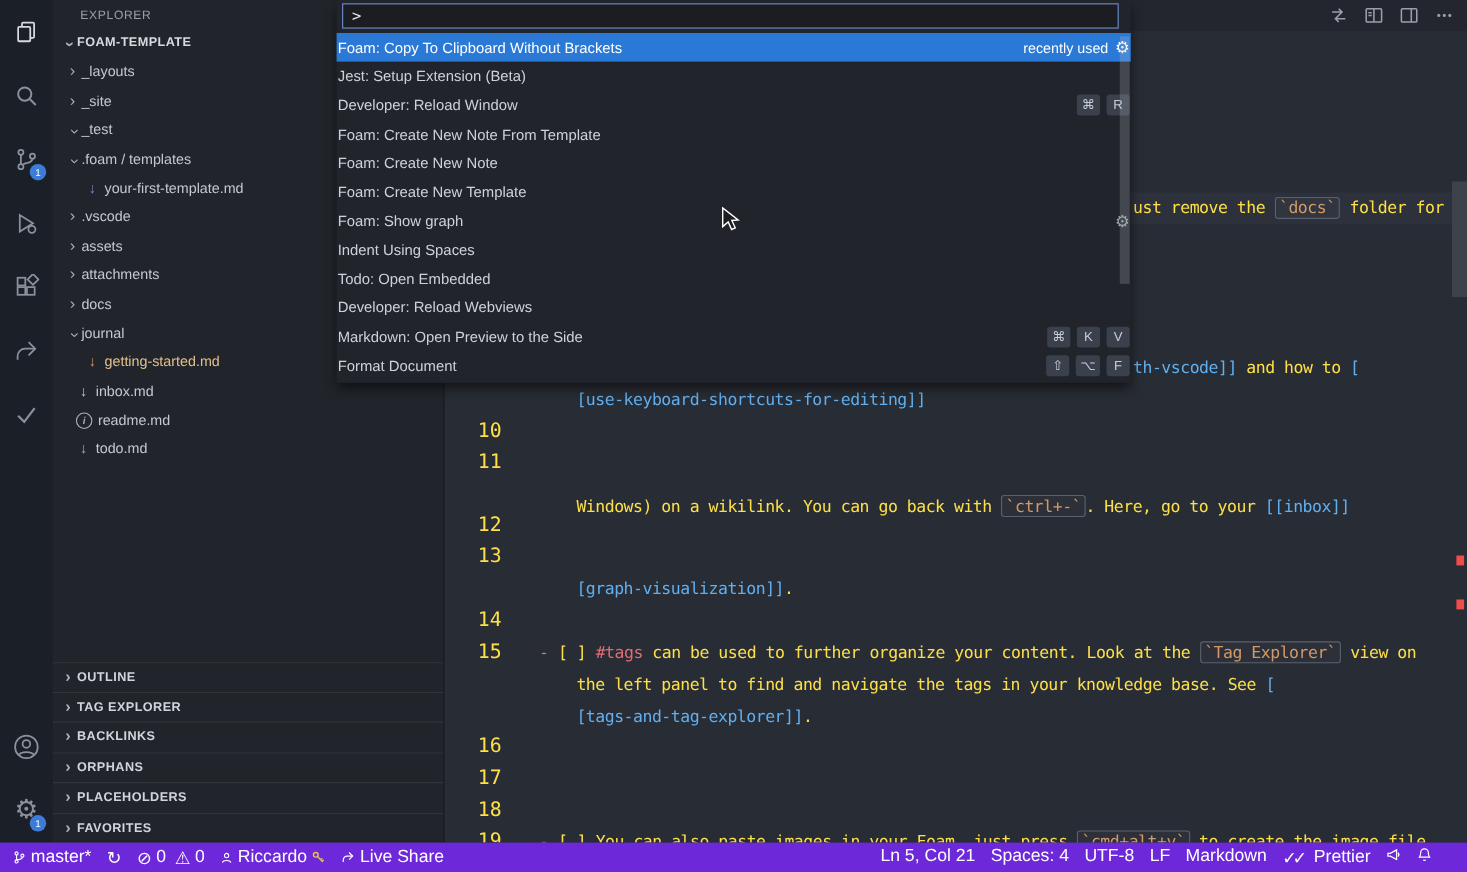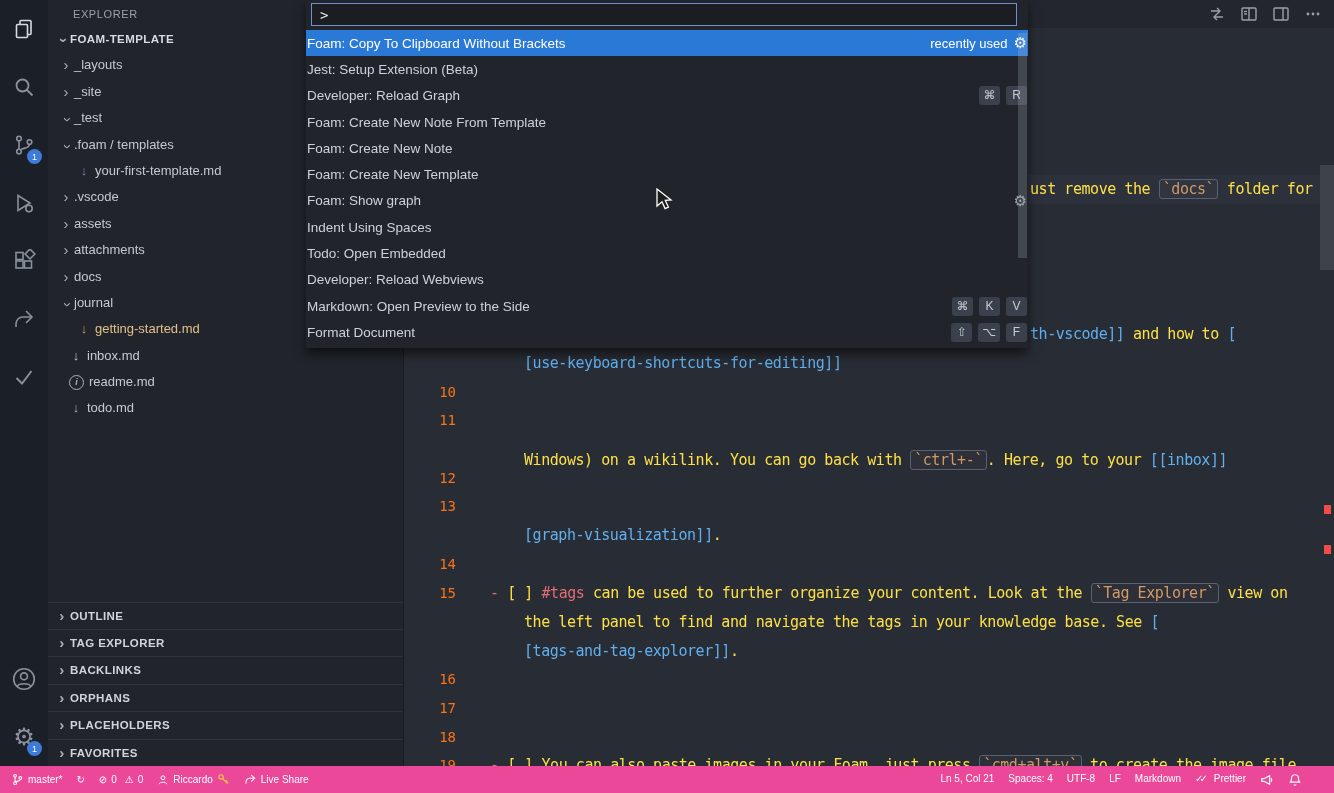--- a/index.html
+++ b/index.html
@@ -29,42 +29,42 @@
   .info-circle{display:inline-flex;width:13px;height:13px;border:1px solid #aab0bb;border-radius:50%;font-size:9px;align-items:center;justify-content:center;color:#aab0bb;margin:0 5px 0 1px;font-style:italic;font-weight:bold;}
   .flabel.modified{color:#e2c08d;}
   #side-sections{position:absolute;bottom:0;left:0;width:100%;}
   .sec-row{height:26.4px;line-height:26.4px;border-top:1px solid rgba(255,255,255,.07);display:flex;align-items:center;padding-left:6px;font-size:11.5px;font-weight:bold;letter-spacing:.4px;color:#d0d4dc;cursor:pointer;}
   
   #editor{left:403px;top:0;width:931px;height:766px;background:#282c34;overflow:hidden;}
   #editor-top{position:absolute;left:0;top:0;width:100%;height:28px;background:#23262e;}
   #editor-actions{position:absolute;right:10px;top:3px;display:flex;gap:10px;color:#9aa0ab;align-items:center;}
   .ed-icon{width:22px;height:22px;display:flex;align-items:center;justify-content:center;cursor:pointer;}
   #cur-line{position:absolute;left:0;right:14px;top:175px;height:29px;background:#2c313c;}
-  .gnum{position:absolute;left:0;width:53px;text-align:right;color:#f97316;font-family:"DejaVu Sans Mono",monospace;font-size:14px;height:24px;line-height:24px;}
+  .gnum{position:absolute;left:0;width:53px;text-align:right;color:#fde047;font-family:"DejaVu Sans Mono",monospace;font-size:18px;height:24px;line-height:24px;}
   .eline{position:absolute;height:24px;line-height:24px;white-space:pre;font-family:"DejaVu Sans Mono",monospace;font-size:15px;letter-spacing:-0.45px;}
   .seg-text{color:#fde047;}
   .seg-link{color:#61afef;}
   .seg-dash{color:#e06c75;}
   .seg-tag{color:#e06c75;}
   .seg-code{color:#d19a66;border:1px solid #5a616e;border-radius:3px;padding:0 3px;background:rgba(255,255,255,.025);}
   #ed-scrollbar{position:absolute;right:0;top:165px;width:14px;height:105px;background:rgba(121,126,136,.28);}
   .ed-mark{position:absolute;right:3px;width:7px;height:9px;background:#f14c4c;}
   
   #palette{left:306px;top:0;width:722px;background:#21252b;z-index:20;box-shadow:0 6px 10px rgba(0,0,0,.55);padding-bottom:2px;}
   .pinput{display:block;width:706px;margin:3px 5px 4px 5px;height:23px;background:#1b1d23;border:1px solid #6e8fd0;color:#e8eaee;font-family:"DejaVu Sans Mono",monospace;font-size:14px;padding:0 8px;outline:none;box-sizing:border-box;}
   .prow{height:26.3px;display:flex;align-items:center;padding:0 1px;font-size:13.5px;color:#cdd2da;cursor:pointer;position:relative;}
   .prow.sel{background:#2b79d7;color:#fff;}
   .plabel{flex:0 0 auto;}
   .pright{margin-left:auto;display:flex;align-items:center;gap:6px;}
   .pmeta{font-size:13px;}
   .kbd{min-width:13px;height:19px;line-height:19px;padding:0 4px;background:#3a404c;border-radius:3px;text-align:center;font-size:12px;color:#c8ccd4;display:inline-block;}
   .pgear{font-size:15px;}
   #pal-scroll{position:absolute;right:1px;top:33px;width:9px;height:225px;background:rgba(190,195,205,.22);}
   
-  #statusbar{left:0;top:766px;width:1334px;height:27px;background:#ec4899;color:#fff;display:flex;align-items:center;font-size:10px;z-index:30;}
+  #statusbar{left:0;top:766px;width:1334px;height:27px;background:#6d28d9;color:#fff;display:flex;align-items:center;font-size:16px;z-index:30;}
   .sb-item{display:flex;align-items:center;gap:4px;padding:0 7px;height:100%;cursor:pointer;white-space:nowrap;}
   .sb-left{display:flex;align-items:center;padding-left:4px;}
   .sb-right{margin-left:auto;display:flex;align-items:flex-start;padding-right:25px;}
   .sb-ico{display:inline-flex;align-items:center;}
   .dblcheck{letter-spacing:-4px;margin-right:6px;}
   
   #mouse{left:656px;top:188px;z-index:50;pointer-events:none;}
   svg{display:block;}
 </style>
 </head>
@@ -301,21 +301,21 @@
     <span class="plabel">Foam: Copy To Clipboard Without Brackets</span>
     <span class="pright">
         <span class="pmeta">recently used</span>
         <span class="pgear">⚙</span>
       </span>
   </div>
   <div class="prow">
     <span class="plabel">Jest: Setup Extension (Beta)</span>
   </div>
   <div class="prow">
-    <span class="plabel">Developer: Reload Graph</span>
+    <span class="plabel">Developer: Reload Window</span>
     <span class="pright">
         <span class="kbd">⌘</span>
         <span class="kbd">R</span>
       </span>
   </div>
   <div class="prow">
     <span class="plabel">Foam: Create New Note From Template</span>
   </div>
   <div class="prow">
     <span class="plabel">Foam: Create New Note</span>

